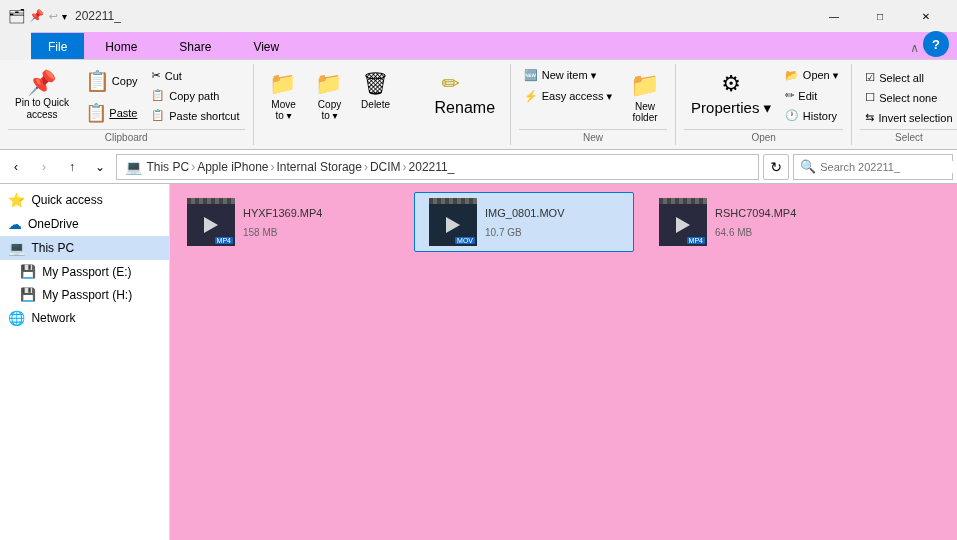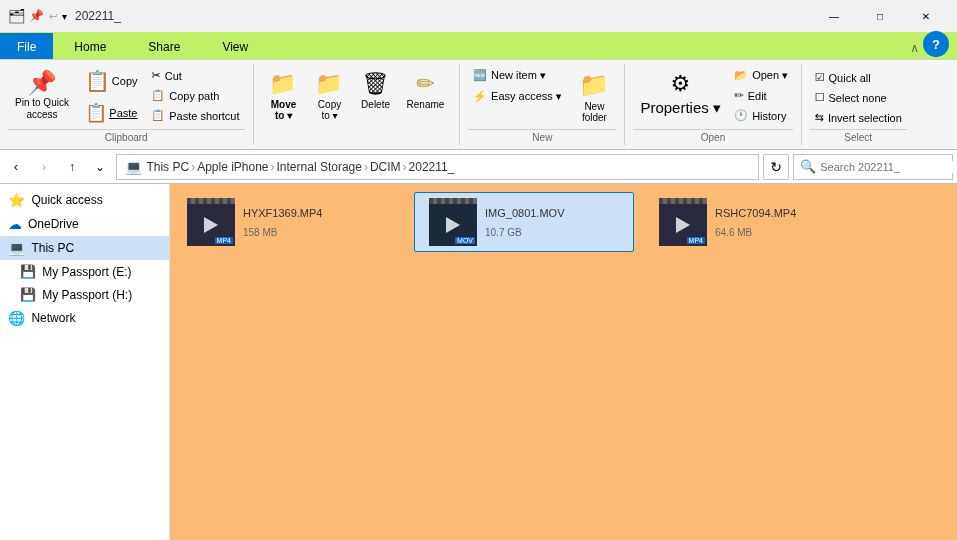--- a/index.html
+++ b/index.html
@@ -18,25 +18,26 @@
     .title-text { flex: 1; font-size: 12px; color: #333; padding-left: 4px; }
     .window-controls { display: flex; margin-left: auto; }
     .win-btn {
       width: 46px; height: 32px; border: none; background: transparent;
       cursor: pointer; font-size: 10px; display: flex; align-items: center; justify-content: center;
     }
 
     
     .ribbon-tabs {
       height: 28px;
-      background: #bef264;
+      background: #f0abfc;
       display: flex;
       align-items: flex-end;
       padding-left: 0;
       border-bottom: 1px solid #d0d0d0;
+      margin-left: 31px;
     }
     .ribbon-tab {
       padding: 4px 20px;
       font-size: 12px;
       cursor: pointer;
       border: 1px solid transparent;
       border-bottom: none;
       height: 26px;
       display: flex;
       align-items: center;
@@ -179,21 +180,21 @@
       padding: 4px 8px;
       cursor: pointer;
       gap: 6px;
       font-size: 12px;
     }
     .sidebar-item.selected { background: #cce0f8; }
 
     
     .file-area {
       flex: 1;
-      background: #fdba74;
+      background: #f9a8d4;
       padding: 8px;
       display: flex;
       gap: 16px;
       align-items: flex-start;
       flex-wrap: wrap;
     }
     .file-item {
       display: flex;
       flex-direction: row;
       align-items: center;
@@ -314,33 +315,33 @@
         </div>
       </div>
     </div>
     <div class="ribbon-group-label">Clipboard</div>
   </div>
 
   <div class="ribbon-group">
     <div class="ribbon-buttons">
       <div class="ribbon-btn-large">
         <span style="font-size:22px;">📁</span>
-        <span style="font-size:10px;font-weight:bold;">Move<br>to ▾</span>
+        <span style="font-size:10px;">Move<br>to ▾</span>
       </div>
       <div class="ribbon-btn-large">
         <span style="font-size:22px;">📁</span>
         <span style="font-size:10px;">Copy<br>to ▾</span>
       </div>
       <div class="ribbon-btn-large">
         <span style="font-size:22px;">🗑</span>
         <span style="font-size:10px;">Delete</span>
       </div>
       <div class="ribbon-btn-large">
         <span style="font-size:22px; color:#c0a020;">✏</span>
-        <span style="font-size:10px;">Rename</span>
+        <span style="font-size:16px;margin-left:28px;">Rename</span>
       </div>
     </div>
   </div>
 
   <div class="ribbon-group">
     <div class="ribbon-buttons">
       <div style="display:flex; flex-direction:column; gap:2px; margin-right:4px;">
         <div class="ribbon-btn-small">
           <span>🆕</span>
           <span>New item ▾</span>
@@ -379,21 +380,21 @@
         </div>
       </div>
     </div>
     <div class="ribbon-group-label">Open</div>
   </div>
 
   <div class="ribbon-group">
     <div class="ribbon-col" style="justify-content: center; flex: 1;">
       <div class="ribbon-btn-small">
         <span>☑</span>
-        <span>Quick all</span>
+        <span>Select all</span>
       </div>
       <div class="ribbon-btn-small">
         <span>☐</span>
         <span>Select none</span>
       </div>
       <div class="ribbon-btn-small">
         <span>⇆</span>
         <span>Invert selection</span>
       </div>
     </div>

